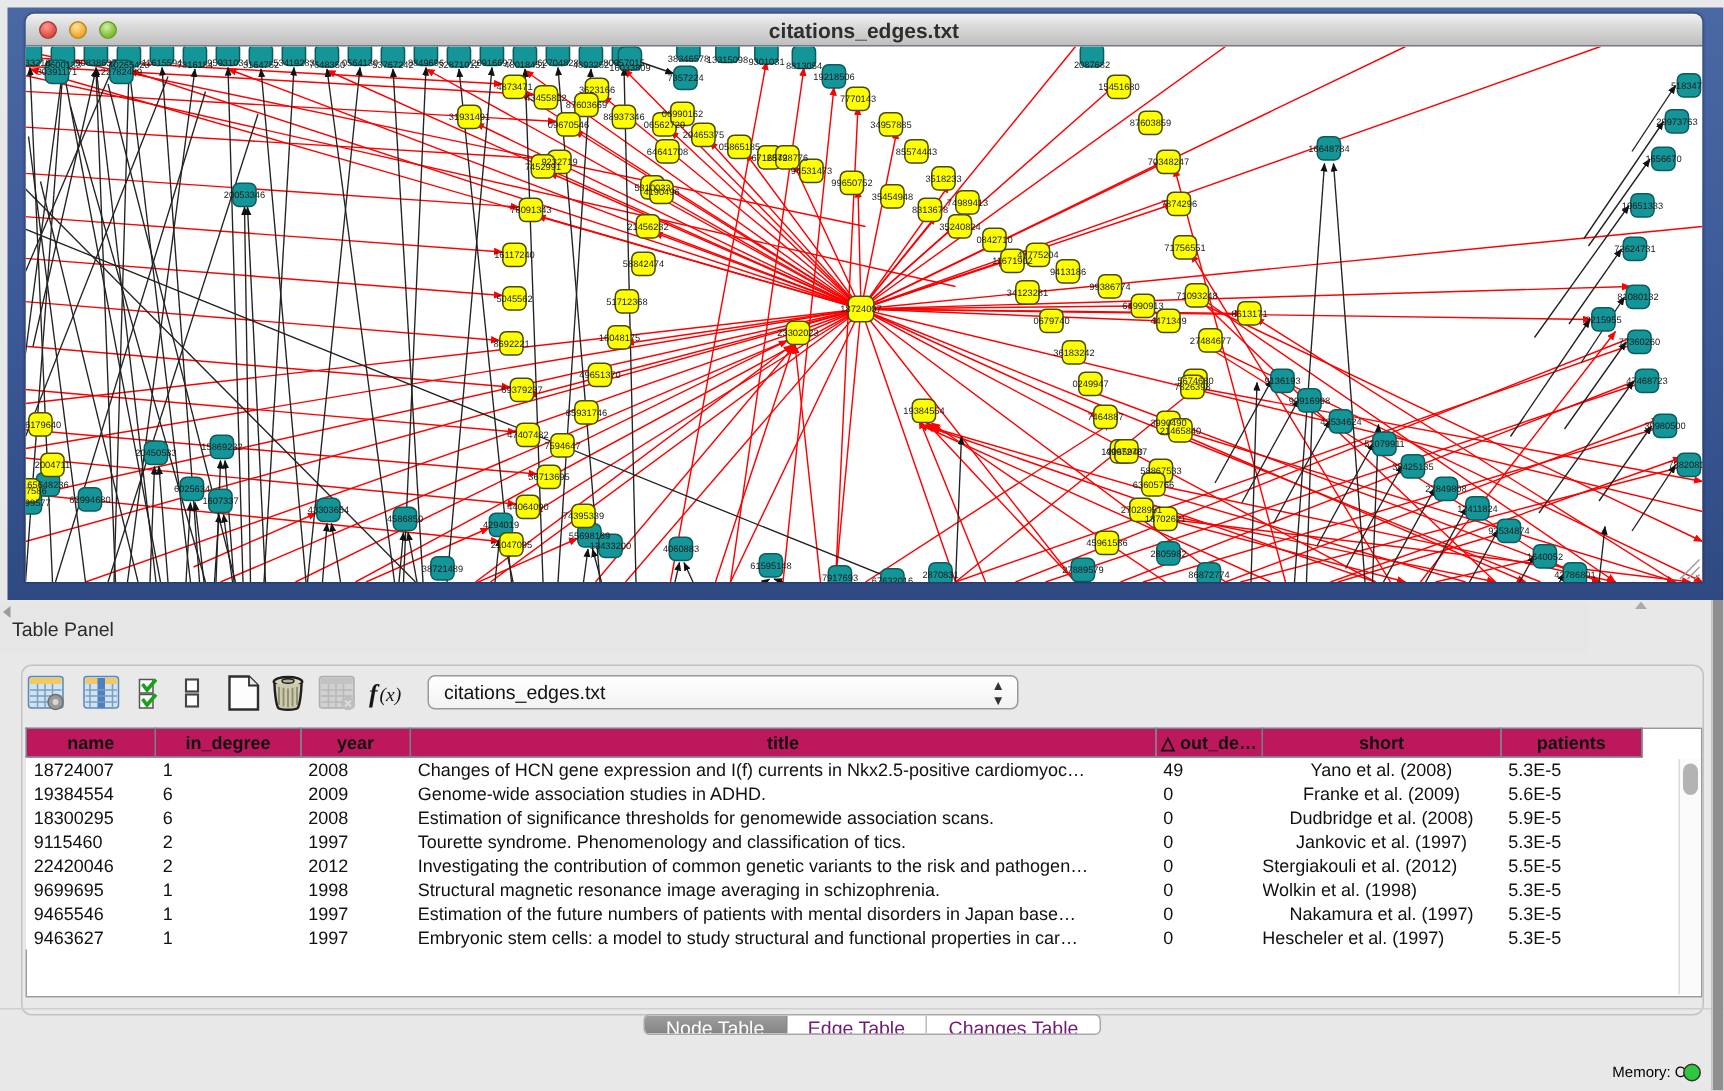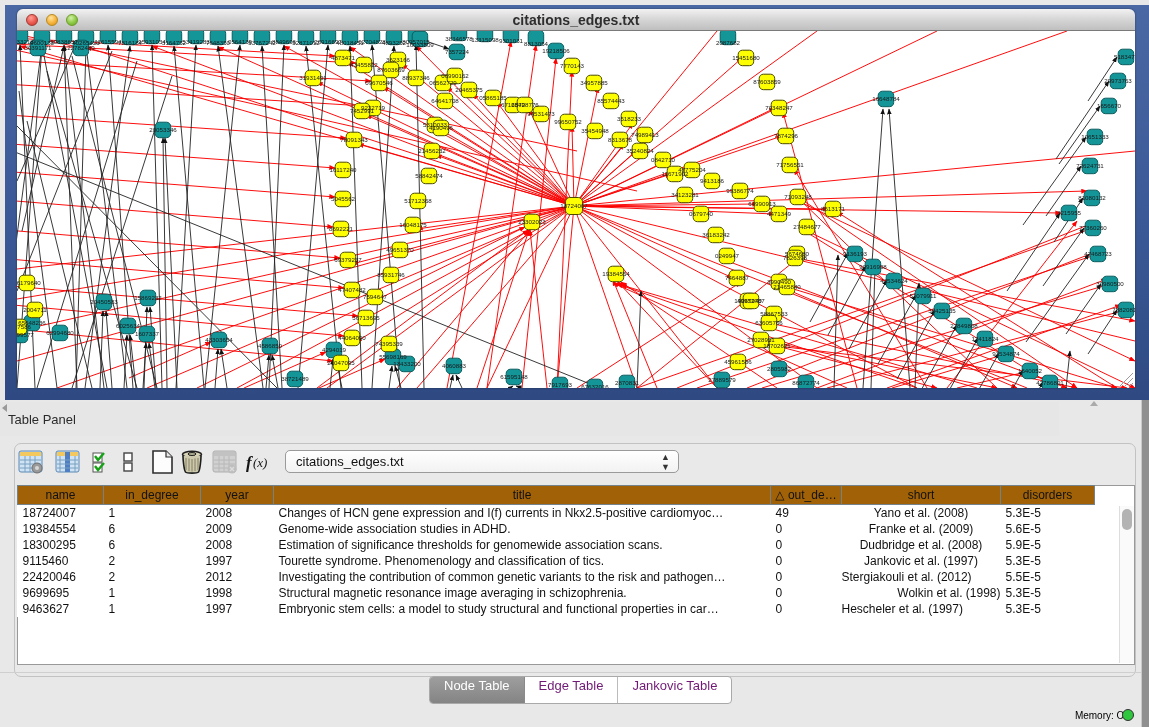--- a/index.html
+++ b/index.html
@@ -10,26 +10,26 @@
 .tl.r{left:9px;background:radial-gradient(circle at 40% 30%,#ff9d94,#ec5e55 50%,#c63228);border:1px solid #a33b33}
 .tl.y{left:29px;background:radial-gradient(circle at 40% 30%,#ffe3a0,#f6b338 55%,#d78e22);border:1px solid #b8891f}
 .tl.g{left:49px;background:radial-gradient(circle at 40% 30%,#d2f0a8,#8cc943 55%,#64a427);border:1px solid #6f9b2c}
 .canvas{position:absolute;left:0;top:22px;width:1118px;height:357px;background:#fff;overflow:hidden}
 .tp-head{position:absolute;left:0;top:402px;width:1059px;height:34px;background:#e6e6e6}
 .tp-head .tt{position:absolute;left:8px;top:10px;font-size:13px;color:#2b2b2b}
 .panel{position:absolute;left:14px;top:443px;width:1122px;height:234px;background:#e9e9e9;border:1px solid #c2c2c2;border-radius:7px}
 .combo{position:absolute;left:285px;top:450px;width:394px;height:23px;background:linear-gradient(#fff,#f2f2f2);border:1px solid #9a9a9a;border-radius:5px;font-size:13px;color:#111;line-height:21px;padding-left:10px}
 .combo .st{position:absolute;right:8px;top:1px;font-size:9px;color:#333;line-height:10px;text-align:center}
 table.grid{position:absolute;left:17px;top:485px;border-collapse:collapse;font-size:12px;table-layout:fixed;width:1077px;background:#fff}
-table.grid th{background:#a16207;border:1px solid #74828c;font-weight:normal;height:19px;font-size:12px;padding:0;color:#111}
+table.grid th{background:#be185d;border:1px solid #74828c;font-weight:bold;height:19px;font-size:12px;padding:0;color:#111}
 table.grid td{height:16px;padding:0 0 0 5px;white-space:nowrap;overflow:hidden;color:#111}
 .tblbox{position:absolute;left:17px;top:485px;width:1118px;height:180px;background:#fff;border:1px solid #999}
 .sb{position:absolute;left:1119px;top:506px;width:15px;height:157px;background:#fafafa;border-left:1px solid #ddd}
 .sb .th{position:absolute;left:2px;top:3px;width:10px;height:21px;border-radius:5px;background:#b3b3b3}
-.tabs{position:absolute;left:429px;top:676px;height:28px;display:flex;font-size:13px;border:1px solid #a9a9a9;border-radius:4px;overflow:hidden;background:#fff}
+.tabs{position:absolute;left:429px;top:676px;height:14px;display:flex;font-size:13px;border:1px solid #a9a9a9;border-radius:4px;overflow:hidden;background:#fff}
 .tabs .seg{padding:0 14px;line-height:17px;color:#701a75;border-right:1px solid #bbb}
 .tabs .seg.on{background:linear-gradient(#9e9e9e,#848484);color:#fff;border-right:1px solid #8a8a8a}
 .hline{position:absolute;left:0;top:672px;width:1149px;height:1px;background:#cfcfcf}
 .status{position:absolute;right:18px;top:710px;font-size:10px;color:#000}
 .mem{position:absolute;right:15px;top:709px;width:12px;height:12px;border-radius:50%;background:#2fc73e;border:1.5px solid #333}
 .icon{position:absolute;top:450px}
 .edge-r{position:absolute;left:1141px;top:400px;width:8px;height:327px;background:#8f8f8f;border-left:1px solid #c9c9c9}
 </style></head><body>
 <div class="bluewrap"></div>
 <div class="win">
@@ -653,21 +653,21 @@
       <col style="width:94px">
 </colgroup>
 <tbody>
       <tr>
         <th>name</th>
         <th>in_degree</th>
         <th>year</th>
         <th>title</th>
         <th>△ out_de…</th>
         <th>short</th>
-        <th>disorders</th>
+        <th>patients</th>
       </tr>
 <tr>
         <td class="c1">18724007</td>
         <td class="c2">1</td>
         <td class="c3">2008</td>
         <td class="c4">Changes of HCN gene expression and I(f) currents in Nkx2.5-positive cardiomyoc…</td>
         <td class="c5">49</td>
         <td class="c6" style="text-align:center;padding:0">Yano et al. (2008)</td>
         <td class="c7">5.3E-5</td>
       </tr>
@@ -706,38 +706,47 @@
         <td class="c5">0</td>
         <td class="c6" style="text-align:left;padding:0">Stergiakouli et al. (2012)</td>
         <td class="c7">5.5E-5</td>
       </tr>
       <tr>
         <td class="c1">9699695</td>
         <td class="c2">1</td>
         <td class="c3">1998</td>
         <td class="c4">Structural magnetic resonance image averaging in schizophrenia.</td>
         <td class="c5">0</td>
-        <td class="c6" style="text-align:right;padding:0">Wolkin et al. (1998)</td>
+        <td class="c6" style="text-align:left;padding:0">Wolkin et al. (1998)</td>
+        <td class="c7">5.3E-5</td>
+      </tr>
+      <tr>
+        <td class="c1">9465546</td>
+        <td class="c2">1</td>
+        <td class="c3">1997</td>
+        <td class="c4">Estimation of the future numbers of patients with mental disorders in Japan base…</td>
+        <td class="c5">0</td>
+        <td class="c6" style="text-align:center;padding:0">Nakamura et al. (1997)</td>
         <td class="c7">5.3E-5</td>
       </tr>
       <tr>
         <td class="c1">9463627</td>
         <td class="c2">1</td>
         <td class="c3">1997</td>
         <td class="c4">Embryonic stem cells: a model to study structural and functional properties in car…</td>
         <td class="c5">0</td>
         <td class="c6" style="text-align:left;padding:0">Hescheler et al. (1997)</td>
         <td class="c7">5.3E-5</td>
       </tr>
 </tbody>
   </table>
 <div class="sb">
     <div class="th"></div>
   </div>
 <div class="hline"></div>
 <div class="tabs">
     <div class="seg on">Node Table</div>
     <div class="seg">Edge Table</div>
-    <div class="seg" style="border-right:none">Jankovic Table</div>
+    <div class="seg" style="border-right:none">Changes Table</div>
   </div>
 <div class="status">Memory: OK</div>
 <div class="mem"></div>
 <div class="edge-r"></div>
 
 </body></html>

